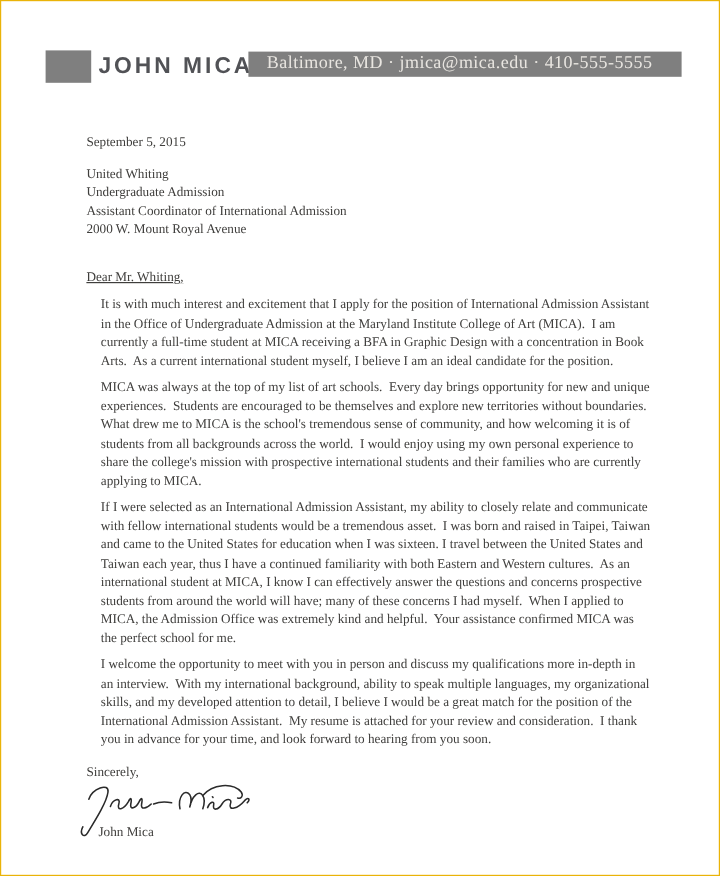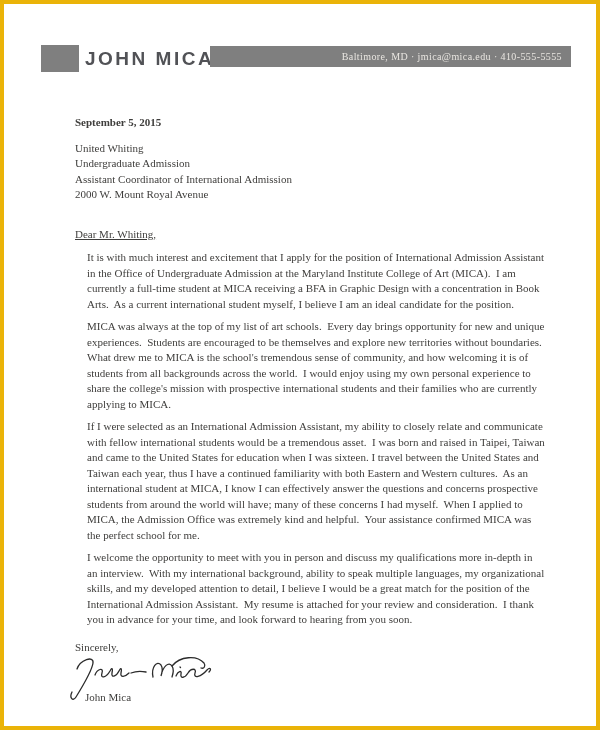--- a/index.html
+++ b/index.html
@@ -5,21 +5,21 @@
   html, body { margin: 0; padding: 0; }
   body {
     width: 600px; height: 730px;
     background: #ffffff;
     font-family: "Liberation Serif", serif;
     position: relative;
     overflow: hidden;
   }
   .page {
     position: absolute; inset: 0;
-    border: 4px solid #eab308;
+    border: 1px solid #eab308;
     box-sizing: border-box;
     background: #ffffff;
   }
   
   .letterhead { position: absolute; left: 0; top: 0; width: 100%; height: 90px; }
   .logo-block {
     position: absolute; left: 37px; top: 41px;
     width: 38px; height: 27px;
     background: #7f7f7f;
   }
@@ -31,37 +31,37 @@
     font-size: 19px;
     letter-spacing: 2.5px;
     color: #515256;
     white-space: nowrap;
   }
   .contact-bar {
     position: absolute; left: 206px; top: 42px;
     width: 361px; height: 21px;
     background: #7f7f7f;
     box-sizing: border-box;
-    text-align: right;
+    text-align: center;
     padding-right: 9px;
     line-height: 21px;
-    font-size: 10px;
+    font-size: 15px;
     letter-spacing: 0.4px;
     color: #e9e6e1;
     white-space: nowrap;
   }
   
   .letter {
     position: absolute; left: 71px; top: 111px;
     width: 470px;
     font-size: 11px;
     line-height: 15.5px;
     color: #3f3e3c;
   }
-  .letter-date { margin: 0 0 10px 0; font-weight: bold; }
+  .letter-date { margin: 0 0 10px 0; }
   .recipient-address { margin: 0 0 24px 0; }
   .salutation { margin: 0 0 8px 0; text-decoration: underline; }
   .letter p { margin: 0 0 7px 12px; white-space: pre-wrap; }
   .closing-block { margin-top: 12px; }
   .signature {
     display: block;
     position: relative;
     left: -8px;
     margin: -3px 0 -14px 0;
   }

